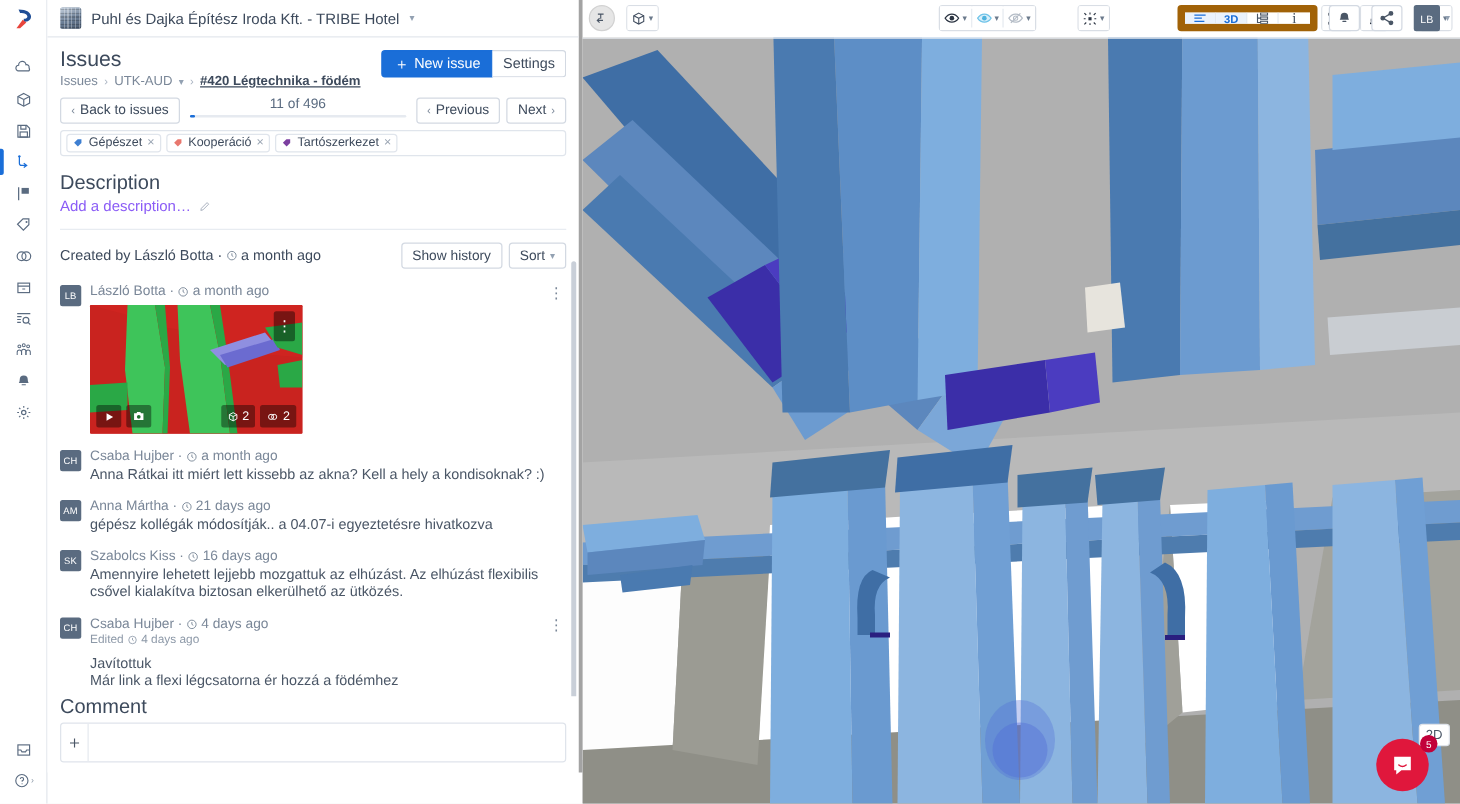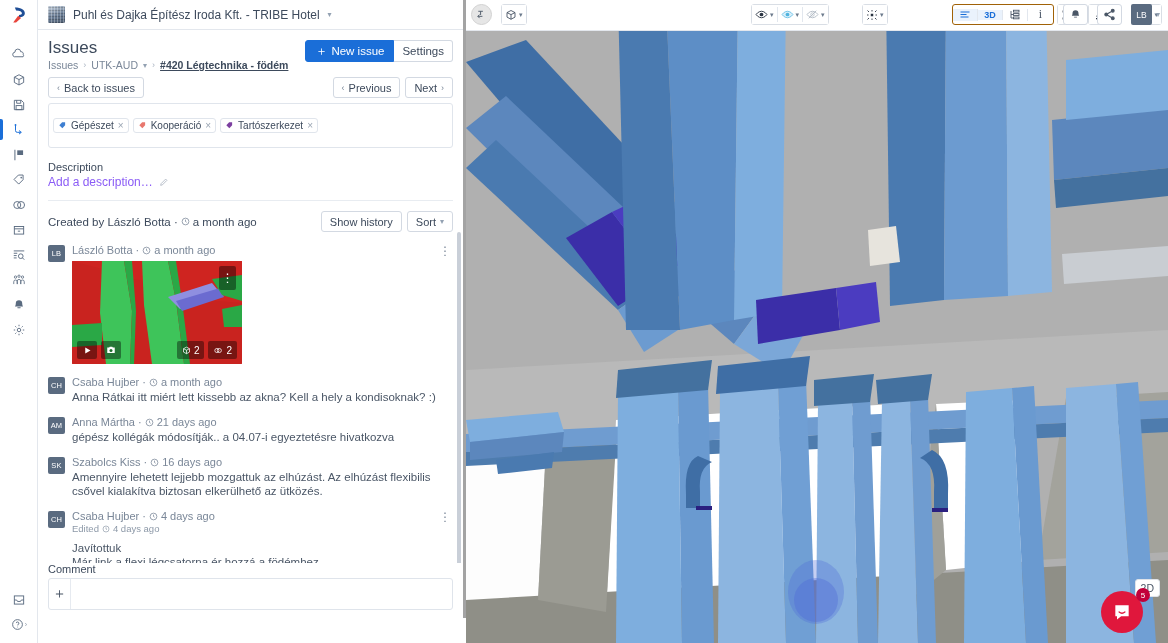--- a/index.html
+++ b/index.html
@@ -93,36 +93,36 @@
   .counter-text { text-align: center; font-size: 11px; color: #5a6b80; }
   .progress-track {
     height: 2px; background: #e6eaf0; border-radius: 1px; margin-top: 3px; width: 100%;
   }
   .progress-fill { height: 2px; background: #1a6ed8; border-radius: 1px; width: 2.2%; }
   .nav-btns { display: flex; gap: 5px; }
 
   .tags-row { margin: 5px 10px 0 10px; flex: none; }
   .tags-box {
     border: 1px solid #e0e5ec; border-radius: 3px; min-height: 21px;
-    display: flex; align-items: center; gap: 4px; padding: 14px 4px; flex-wrap: wrap;
+    display: flex; align-items: center; gap: 4px; padding: 2px 4px; flex-wrap: wrap;
   }
   .tag {
     display: inline-flex; align-items: center; gap: 4px;
     border: 1px solid #e0e5ec; border-radius: 3px; background: #fff;
     height: 15px; padding: 0 4px; font-size: 10px; color: #3d4a5c;
   }
   .tag-x { color: #9aa5b3; font-size: 10px; cursor: pointer; }
 
   .scroll-area { flex: 1; overflow: hidden; position: relative; padding: 0 10px; }
   .scrollbar {
     position: absolute; right: 2px; top: 84px; width: 4px; height: 390px;
     background: #c9cfd8; border-radius: 2px;
   }
 
-  .sec-label { font-size: 11px; color: #3d4a5c; margin-top: 13px; }
+  .sec-label { font-size: 16px; color: #3d4a5c; margin-top: 13px; }
   .desc-line {
     display: flex; align-items: center; gap: 6px; margin-top: 2px;
     font-size: 12px; color: #8b5cf6; cursor: pointer;
   }
   .hr { border-top: 1px solid #e8ecf1; margin: 11px 0 0 0; }
 
   .created-row {
     display: flex; align-items: center; justify-content: space-between; margin-top: 10px;
   }
   .created-txt { font-size: 11.5px; color: #3d4a5c; display: flex; align-items: center; gap: 3px; }
@@ -217,21 +217,21 @@
   .chat-badge {
     position: absolute; right: 18px; bottom: 41px; min-width: 14px; height: 14px; border-radius: 7px;
     background: #c2003a; color: #fff; font-size: 8px; display: flex; align-items: center;
     justify-content: center; z-index: 7; padding: 0 3px;
   }
 
   
   .topright {
     position: absolute; right: 8px; top: 4px; display: flex; align-items: center; gap: 9px; z-index: 9;
   }
-  .seg { display: flex; border: 1px solid #a16207; border-radius: 3px; overflow: hidden; height: 21px; align-items: center; }
+  .seg { display: flex; border: 6px solid #a16207; border-radius: 3px; overflow: hidden; height: 21px; }
   .seg-btn {
     width: 25px; display: flex; align-items: center; justify-content: center;
     background: #fff; border-right: 1px solid #e2e7ee; color: #4a5666; cursor: pointer;
   }
   .seg-btn:last-child { border-right: none; }
   .seg-btn.sel { background: #eaf2fc; color: #1a6ed8; font-weight: bold; font-size: 9px; }
   .seg-btn.sel-icon { background: #eaf2fc; color: #1a6ed8; }
   .ic-btn {
     width: 25px; height: 21px; border: 1px solid #d3d9e2; border-radius: 3px; background: #fff;
     display: flex; align-items: center; justify-content: center; color: #4a5666; cursor: pointer;
@@ -388,20 +388,26 @@
         </button>
         <button class="btn-plain">Settings</button>
       </div>
     </div>
 
     <div class="nav-row">
       <button class="btn-sm">
         <span style="font-size:9px;color:#7a8798">‹</span>
         <span>Back to issues</span>
       </button>
+      <div class="counter-wrap">
+        <div class="counter-text">11 of 496</div>
+        <div class="progress-track">
+          <div class="progress-fill" style="width: 2.2%;"></div>
+        </div>
+      </div>
       <div class="nav-btns">
         <button class="btn-sm">
           <span style="font-size:9px;color:#7a8798">‹</span>
           <span>Previous</span>
         </button>
         <button class="btn-sm">
           <span>Next</span>
           <span style="font-size:9px;color:#7a8798">›</span>
         </button>
       </div>

